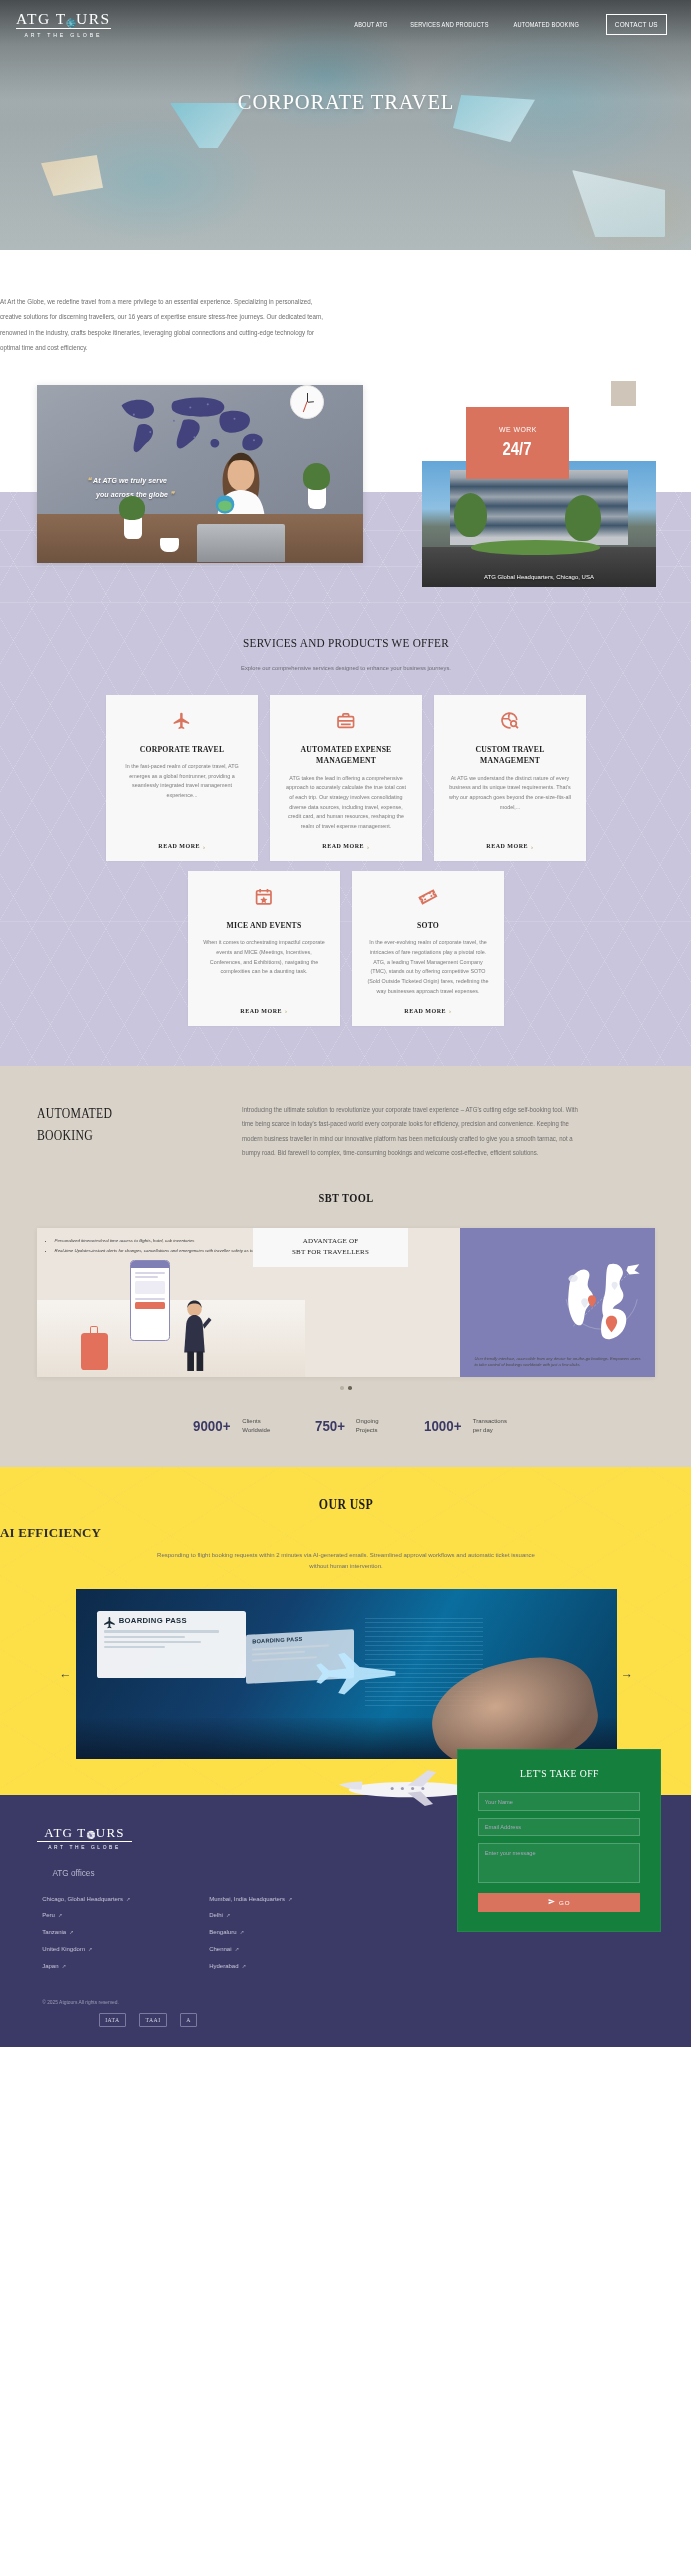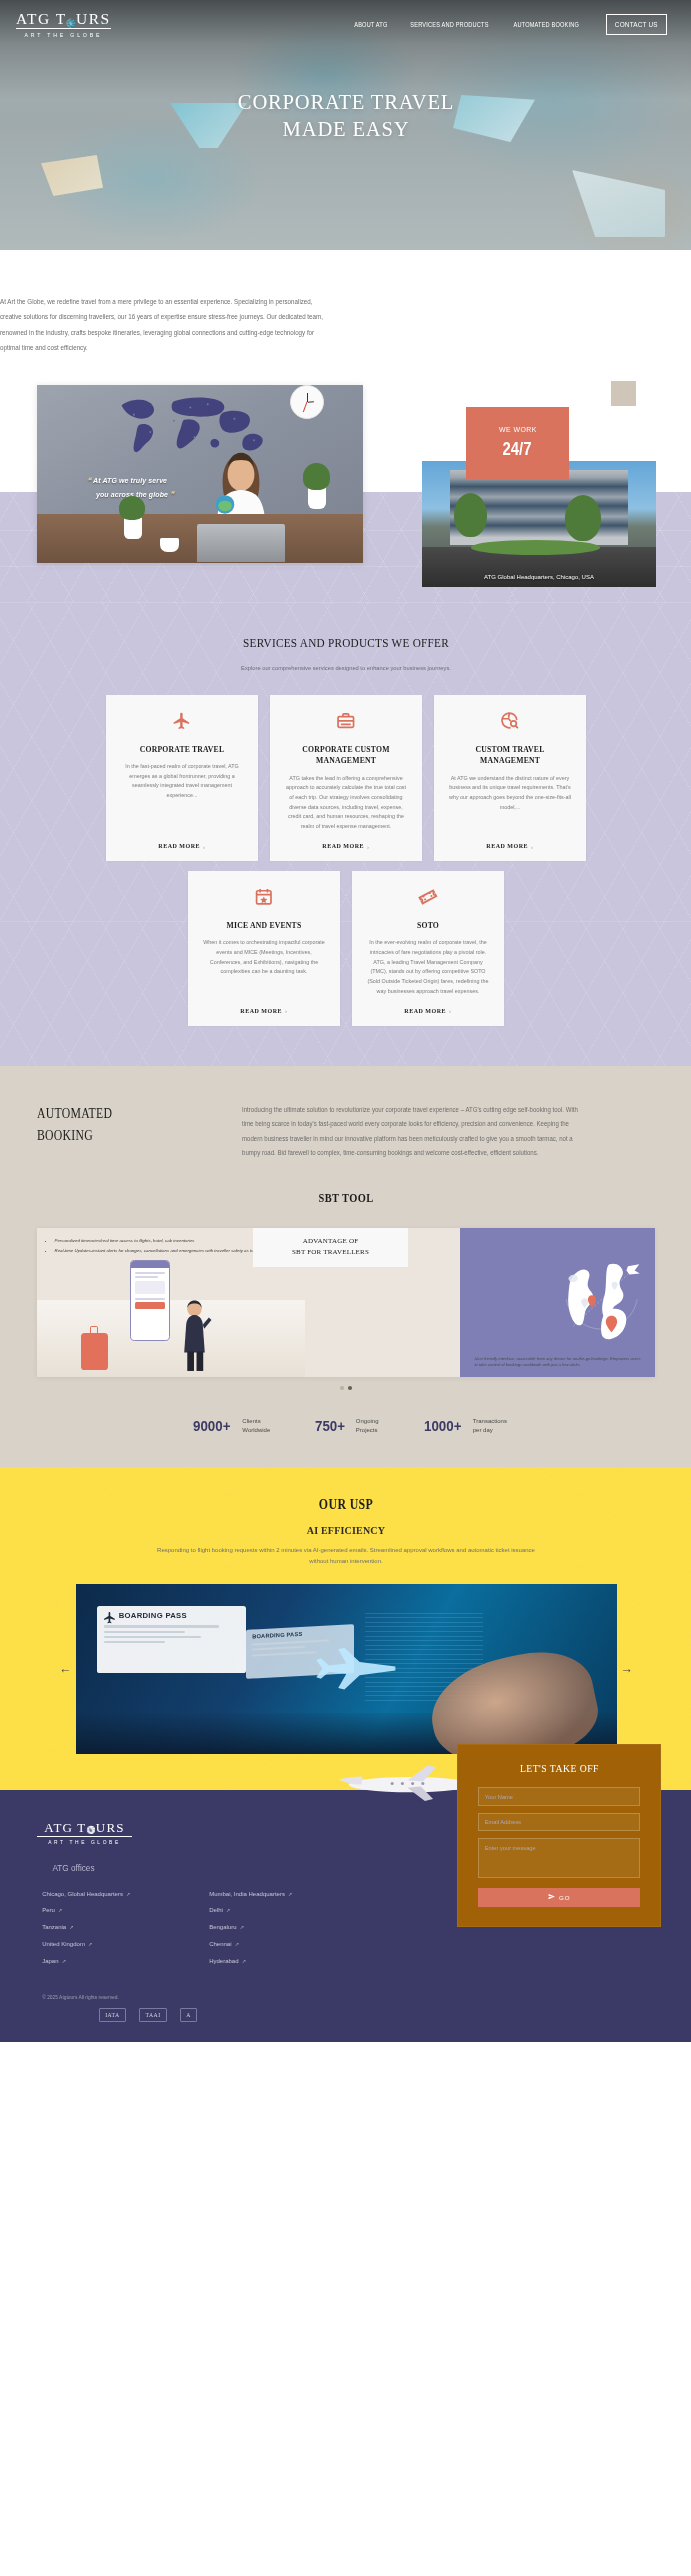--- a/index.html
+++ b/index.html
@@ -307,22 +307,22 @@
       repeating-linear-gradient(32deg, rgba(190,185,178,.25) 0 0.5px, transparent 0.5px 62px),
       repeating-linear-gradient(-32deg, rgba(190,185,178,.25) 0 0.5px, transparent 0.5px 62px);
     pointer-events:none;
   }
   .usp-inner { position: relative; z-index: 2; }
   .usp-title {
     text-align: center; font-family: "Liberation Serif", serif;
     font-size: 14px; color: #1d1d1d; letter-spacing: 0.4px; transform: scaleX(.85);
   }
   .usp-sub {
-    text-align: center; font-family: "Liberation Serif", serif;
-    font-size: 10px; color: #2c2c2c; margin-top: 12.4px; letter-spacing: 0.2px;
+    text-align: left; font-family: "Liberation Serif", serif;
+    font-size: 13px; color: #2c2c2c; margin-top: 12.4px; letter-spacing: 0.2px;
   }
   .usp-desc {
     text-align: center; font-size: 6px; line-height: 1.95; color: #6e6e6e;
     margin-top: 8.2px; max-width: 392px; margin-left: auto; margin-right: auto;
     font-family: "Liberation Sans Narrow","Liberation Sans", sans-serif;
   }
   .usp-media-wrap {
     position: relative; margin-top: 16.5px; display: flex; align-items: center; justify-content: center;
   }
   .usp-arrow {
@@ -398,21 +398,21 @@
   }
   .f-certs {
     display: flex; gap: 13.4px; align-items: center; margin-top: 8.2px; padding-left: 62px;
   }
   .cert {
     color: #d6d4e4; font-size: 5.7px; font-family: "Liberation Serif", serif;
     letter-spacing: 0.5px; border: 0.5px solid #7b79a0; padding: 2.6px 5.2px; border-radius: 1px;
   }
   .contact-card {
     position: absolute; right: 31px; top: -46px; width: 204px;
-    background: #a16207; padding: 16.5px 19.6px 18.5px; z-index: 4;
+    background: #15803d; padding: 16.5px 19.6px 18.5px; z-index: 4;
     border: 0.5px solid rgba(255,255,255,.06);
   }
   .contact-title {
     text-align: center; color: #fff; font-family: "Liberation Serif", serif;
     font-size: 10.8px; letter-spacing: 0.5px; margin-bottom: 13.4px; transform: scaleX(.9);
   }
   .c-field {
     width: 100%; background: rgba(255,255,255,.06);
     border: 0.5px solid rgba(255,255,255,.22); color: #d7d5e6;
     padding: 5.2px 6.2px; font-size: 5.7px; margin-bottom: 7.2px;
@@ -461,21 +461,20 @@
       <div class="nav-links">
         <div class="nav-link">ABOUT ATG</div>
         <div class="nav-link">SERVICES AND PRODUCTS</div>
         <div class="nav-link">AUTOMATED BOOKING</div>
         <div class="nav-cta">CONTACT US</div>
       </div>
     </nav>
 
     <div class="hero-title">
       <div>CORPORATE TRAVEL</div>
-      <div>MADE EASY</div>
     </div>
   </section>
 
   <section class="about">
     <div class="about-right">
       <p class="about-p">At Art the Globe, we redefine travel from a mere privilege to an essential experience. Specializing in personalized, creative solutions for discerning travellers, our 16 years of expertise ensure stress-free journeys. Our dedicated team, renowned in the industry, crafts bespoke itineraries, leveraging global connections and cutting-edge technology for optimal time and cost efficiency.</p>
     </div>
   </section>
 
   <section class="collage">
@@ -576,21 +575,21 @@
         </div>
 
         <div class="card card-tall">
           <span class="card-icon">
             <svg width="19.6" height="19.6" viewBox="0 0 24 24" fill="none" stroke="currentColor" stroke-width="2.1" aria-hidden="true">
               <rect x="2.5" y="7" width="19" height="13" rx="1.6"></rect>
               <path d="M8.5 7V4.6A1.1 1.1 0 019.6 3.5h4.8a1.1 1.1 0 011.1 1.1V7"></path>
               <path d="M2.5 12.2h19M6 16.5h12"></path>
             </svg>
           </span>
-          <div class="card-title">CORPORATE CUSTOM MANAGEMENT</div>
+          <div class="card-title">AUTOMATED EXPENSE MANAGEMENT</div>
           <div class="card-body">ATG takes the lead in offering a comprehensive approach to accurately calculate the true total cost of each trip. Our strategy involves consolidating diverse data sources, including travel, expense, credit card, and human resources, reshaping the realm of travel expense management.</div>
           <div class="card-more">
             <span>READ MORE</span>
             <span class="chev">›</span>
           </div>
         </div>
 
         <div class="card card-tall">
           <span class="card-icon">
             <svg width="19.6" height="19.6" viewBox="0 0 24 24" fill="none" stroke="currentColor" stroke-width="2.1" aria-hidden="true">

